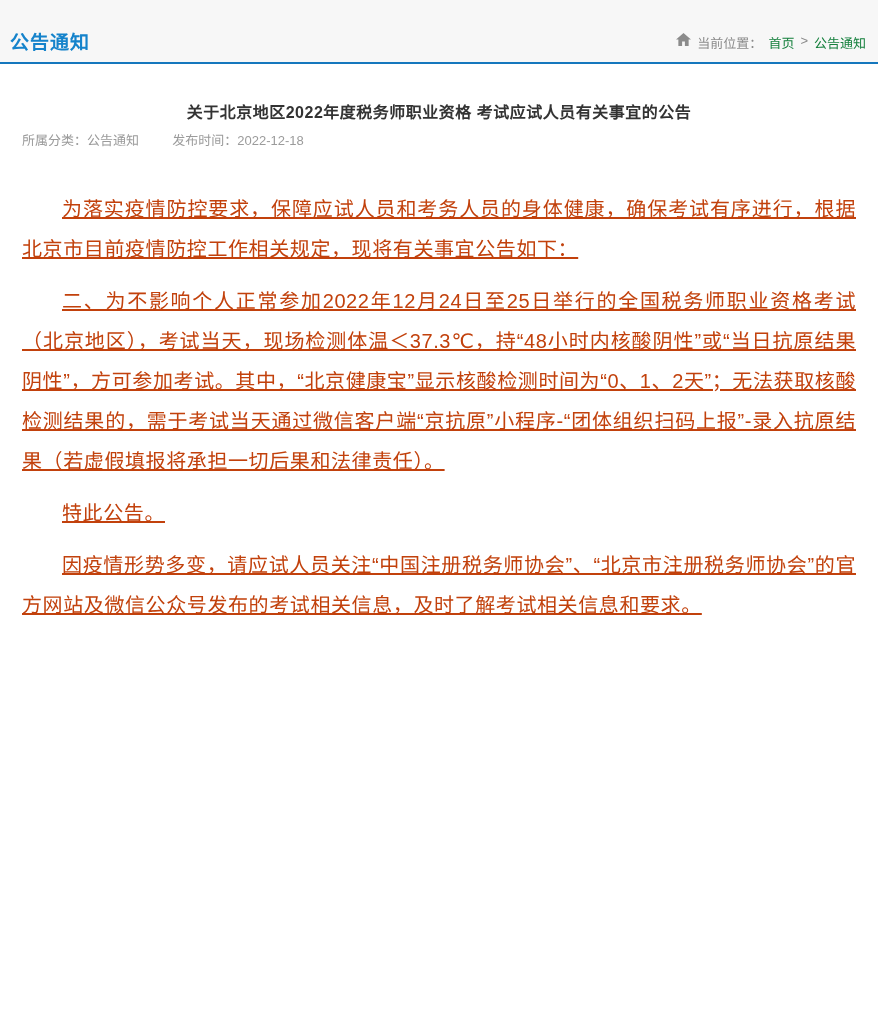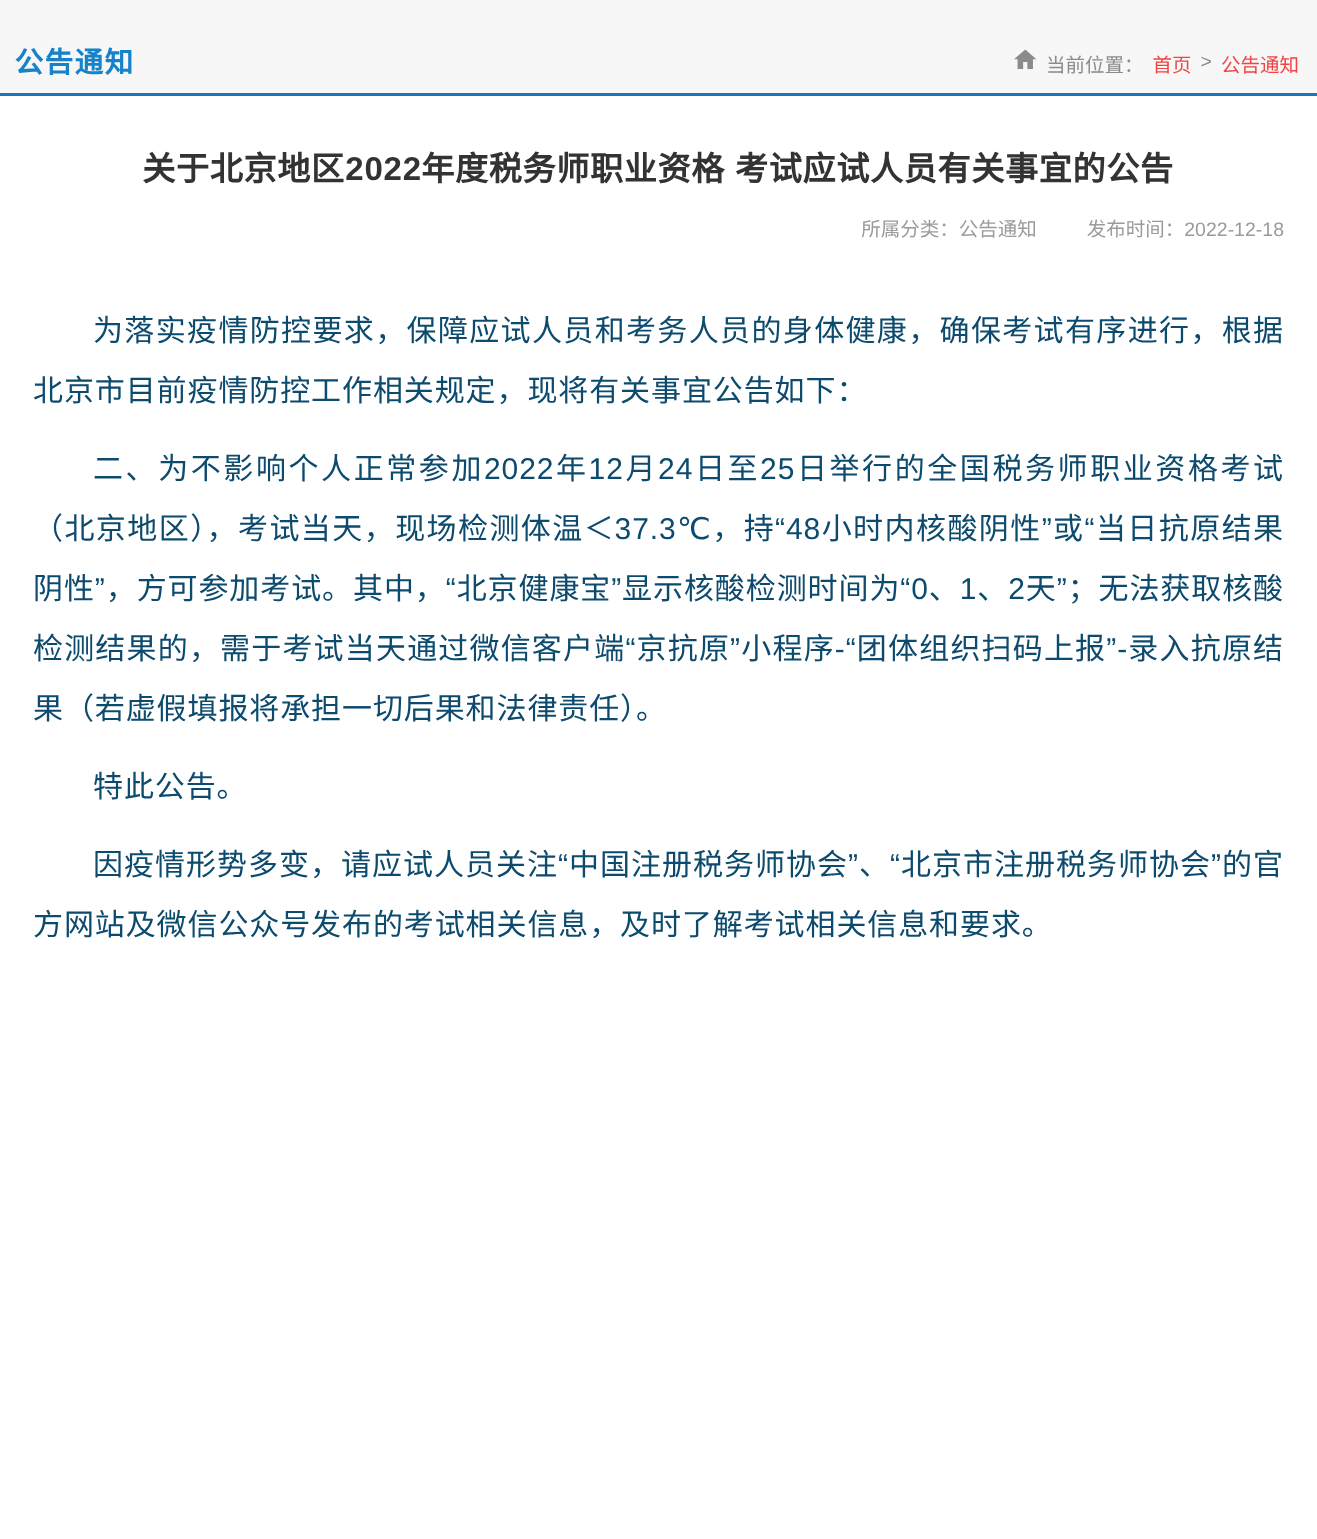--- a/index.html
+++ b/index.html
@@ -27,48 +27,48 @@
     letter-spacing: 1px;
   }
   .breadcrumb {
     display: flex;
     gap: 6px;
     font-size: 13px;
     color: #8b8b8b;
     padding-bottom: 2px;
   }
   .breadcrumb a {
-    color: #ef4444;
+    color: #15803d;
     text-decoration: none;
     cursor: pointer;
   }
   .home-icon { display: inline-block; width: 15px; height: 14px; }
   .home-icon svg { display: block; }
 
   
   .content { padding: 0 22px; }
   .article-title {
     margin-top: 32px;
     text-align: center;
-    font-size: 22px;
+    font-size: 16px;
     line-height: 34px;
     font-weight: bold;
     color: #333333;
     letter-spacing: 0.5px;
   }
   .article-meta {
-    margin-top: 12px;
-    text-align: right;
+    margin-top: 0;
+    text-align: left;
     font-size: 13px;
     color: #9b9b9b;
   }
   .article-meta .meta-item { display: inline-block; }
   .article-meta .meta-gap { display: inline-block; width: 26px; }
 
-  .article-body { margin-top: 40px; color: #0c4a6e; }
+  .article-body { margin-top: 40px; color: #c2410c; text-decoration: underline; }
   .article-body p {
     font-size: 20px;
     line-height: 40px;
     letter-spacing: 0.6px;
     text-indent: 2em;
     margin-bottom: 12px;
     text-align: justify;
   }
 </style>
 </head>

